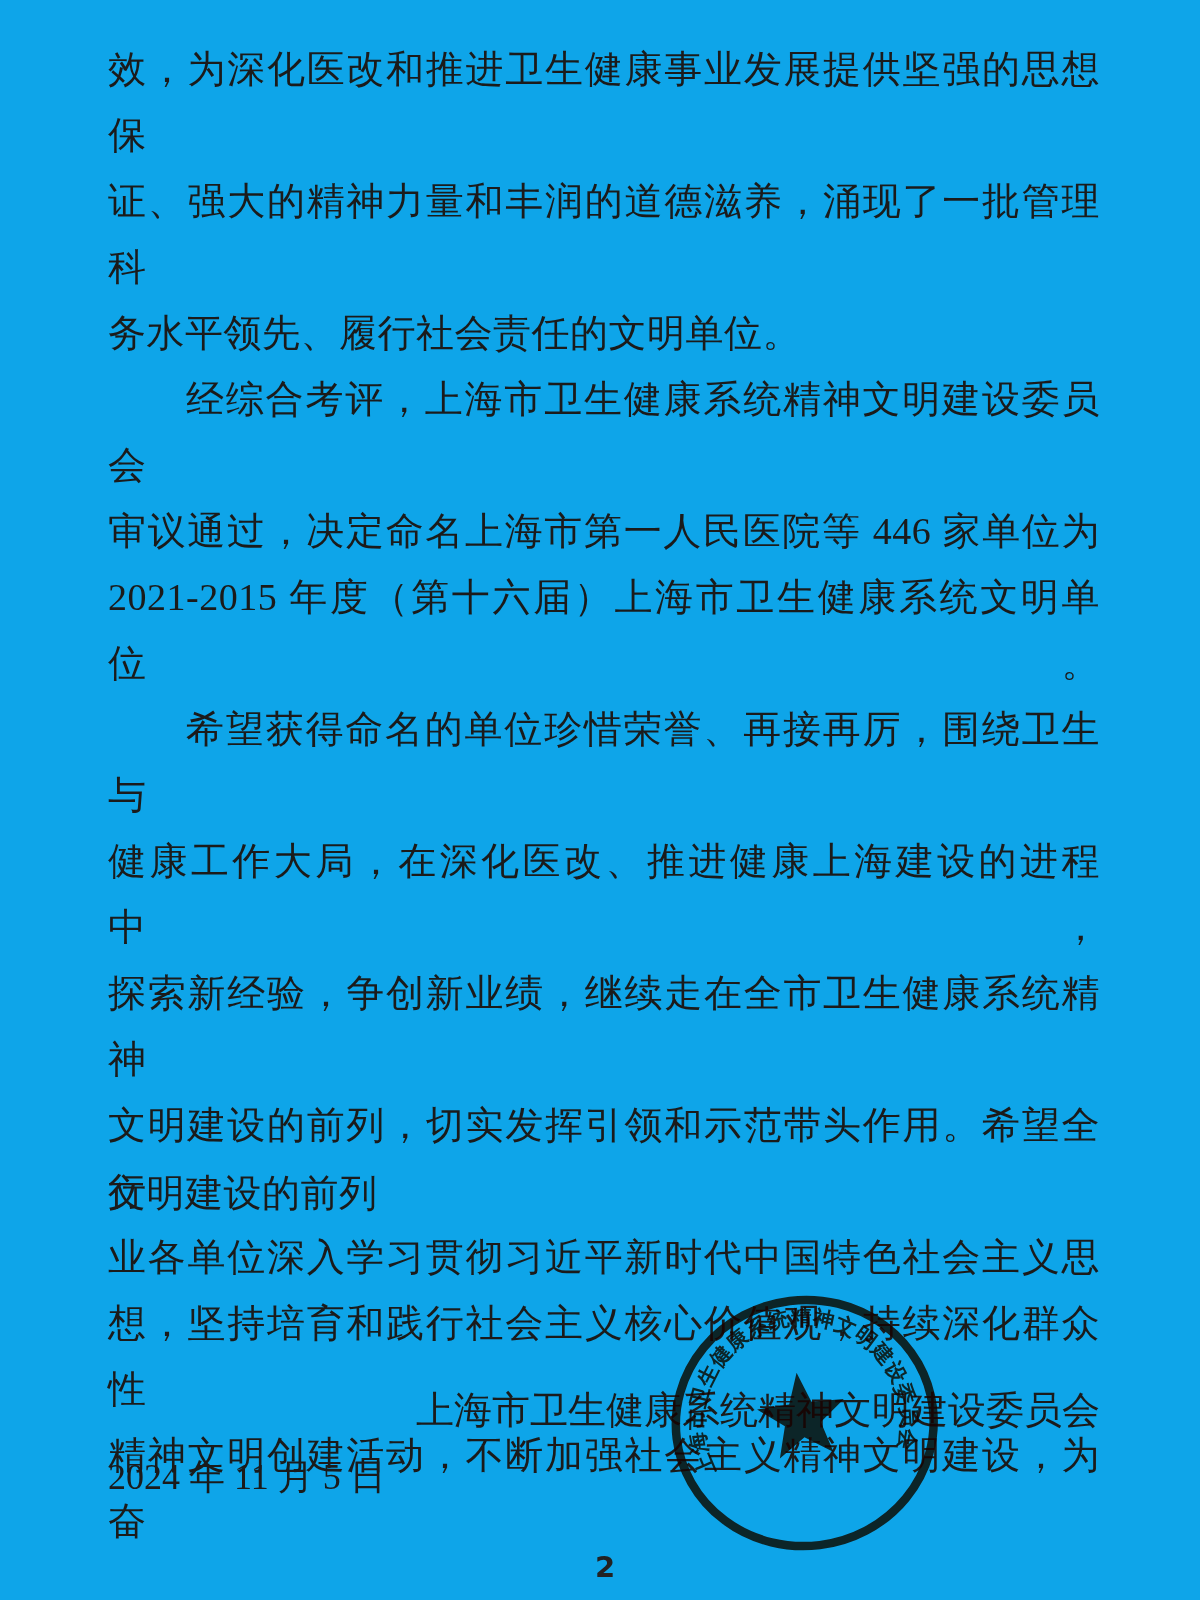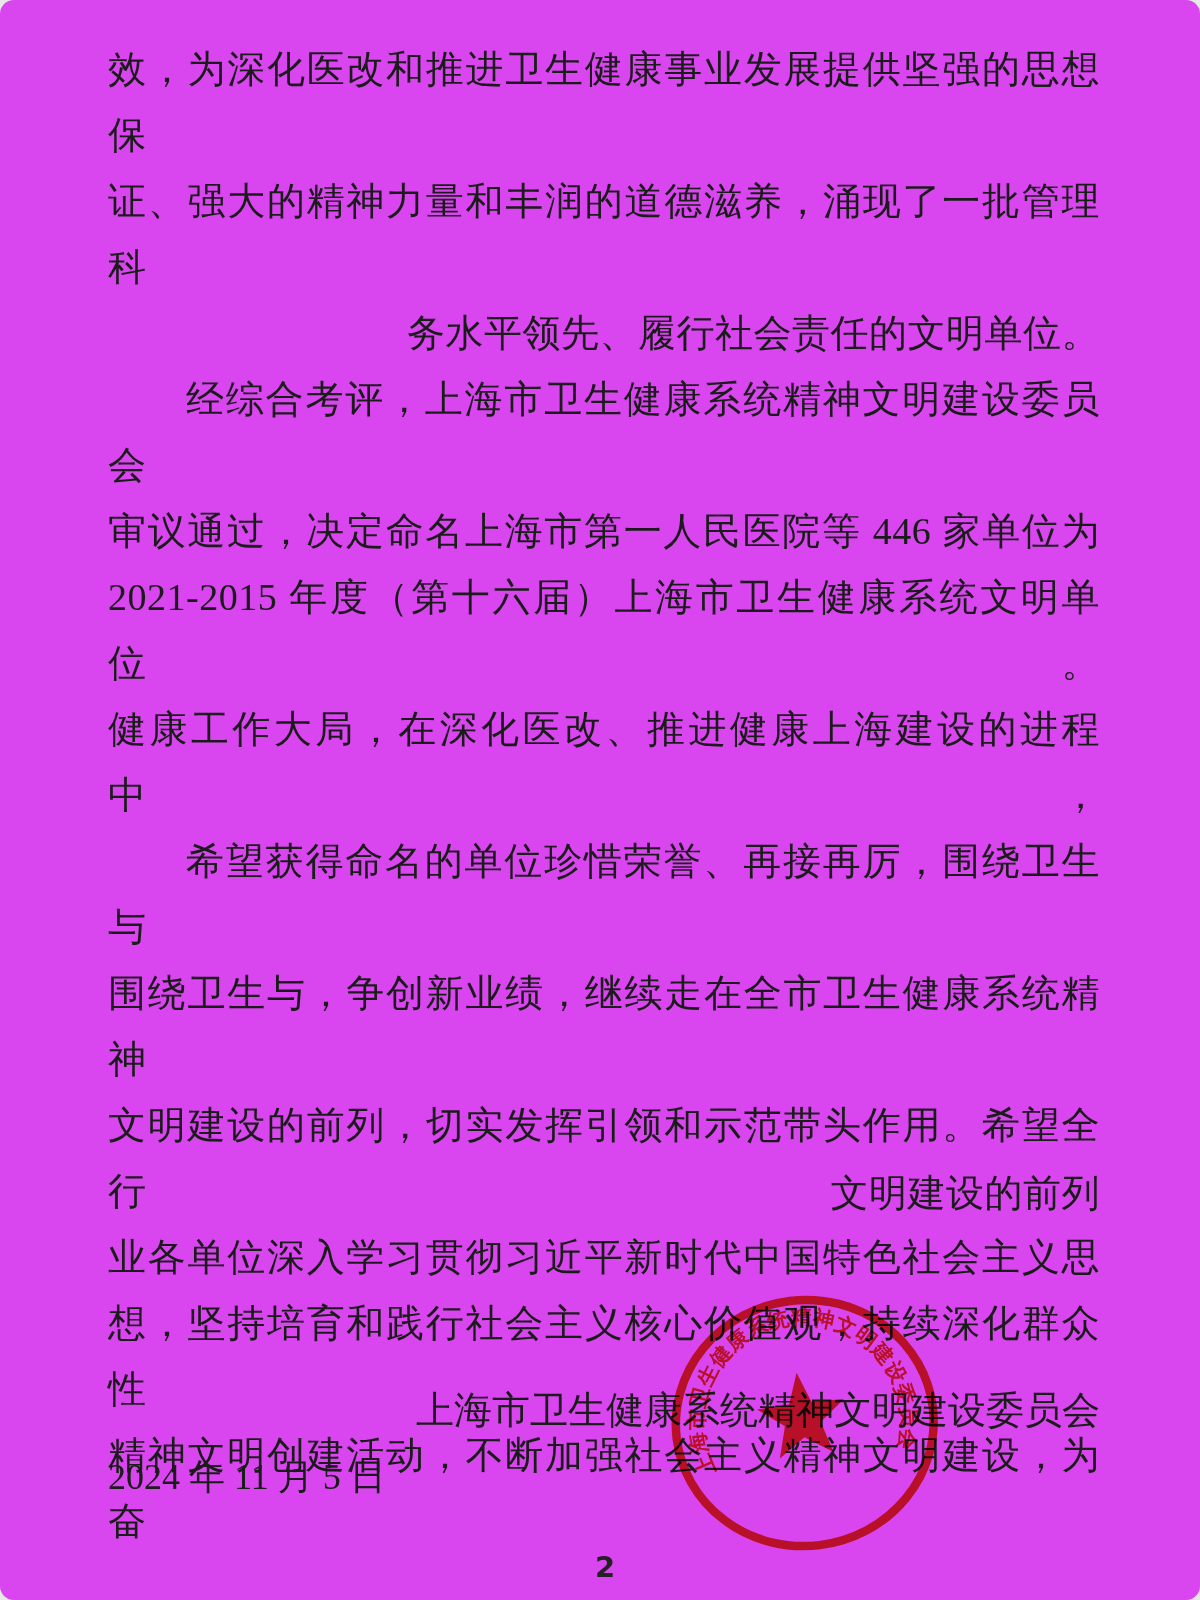--- a/index.html
+++ b/index.html
@@ -1,32 +1,31 @@
 <!DOCTYPE html>
 <html><head>
 <meta charset="utf-8">
 <title>Document</title>
 <style>
   html,body{margin:0;padding:0;background:#e8e8e8;}
   .page{
     position:relative;
     width:1200px;height:1600px;
     margin:0 auto;
-    background:#d946ef;
+    background:#0ea5e9;
     overflow:hidden;
     font-family:"Liberation Serif","DejaVu Serif",serif;
     color:#1b1b1b;
-    border-radius:14px;
   }
   .body-text{
     position:absolute;left:108px;top:36px;width:992px;
     font-size:38px;line-height:66px;
     letter-spacing:0.5px;
   }
-  .line{white-space:pre-wrap;text-align:right;}
+  .line{white-space:pre-wrap;}
   .line.j{text-align:justify;text-align-last:justify;}
   .line.ind{text-indent:78px;}
   .attachment{
     position:absolute;left:108px;top:1160px;width:992px;
     font-size:38px;line-height:66px;letter-spacing:0.5px;
   }
   .signature{
     position:absolute;left:108px;top:1384px;width:992px;
     font-size:38px;line-height:52px;
     text-align:right;
@@ -67,23 +66,23 @@
 
 <div class="page">
 
   <div class="body-text">
       <div class="line j">效，为深化医改和推进卫生健康事业发展提供坚强的思想保</div>
       <div class="line j">证、强大的精神力量和丰润的道德滋养，涌现了一批管理科</div>
       <div class="line">务水平领先、履行社会责任的文明单位。</div>
       <div class="line j ind">经综合考评，上海市卫生健康系统精神文明建设委员会</div>
       <div class="line j">审议通过，决定命名上海市第一人民医院等 446 家单位为</div>
       <div class="line j">2021-2015 年度（第十六届）上海市卫生健康系统文明单位。</div>
+      <div class="line j ind">希望获得命名的单位珍惜荣誉、再接再厉，围绕卫生与</div>
       <div class="line j">健康工作大局，在深化医改、推进健康上海建设的进程中，</div>
-      <div class="line j ind">希望获得命名的单位珍惜荣誉、再接再厉，围绕卫生与</div>
-      <div class="line j">围绕卫生与，争创新业绩，继续走在全市卫生健康系统精神</div>
+      <div class="line j">探索新经验，争创新业绩，继续走在全市卫生健康系统精神</div>
       <div class="line j">文明建设的前列，切实发挥引领和示范带头作用。希望全行</div>
       <div class="line j">业各单位深入学习贯彻习近平新时代中国特色社会主义思</div>
       <div class="line j">想，坚持培育和践行社会主义核心价值观，持续深化群众性</div>
       <div class="line j">精神文明创建活动，不断加强社会主义精神文明建设，为奋</div>
     </div>
 
   <div class="attachment">
       <div class="line">文明建设的前列</div>
     </div>
 

